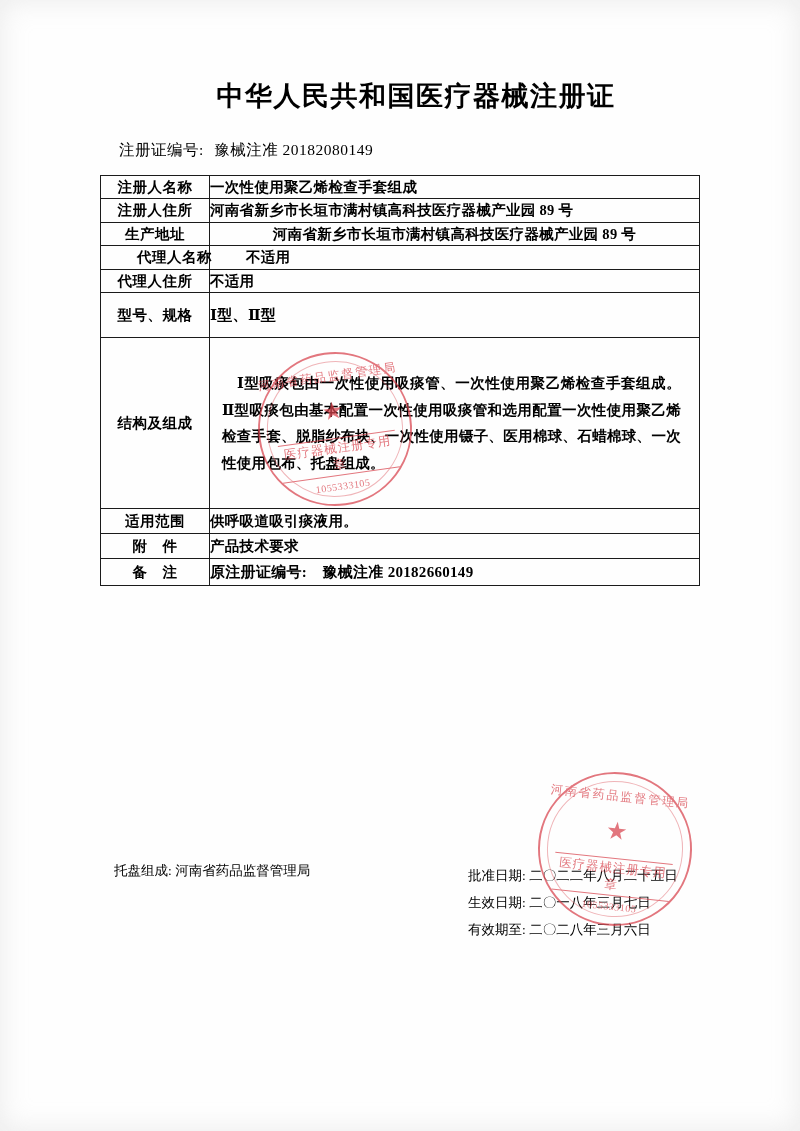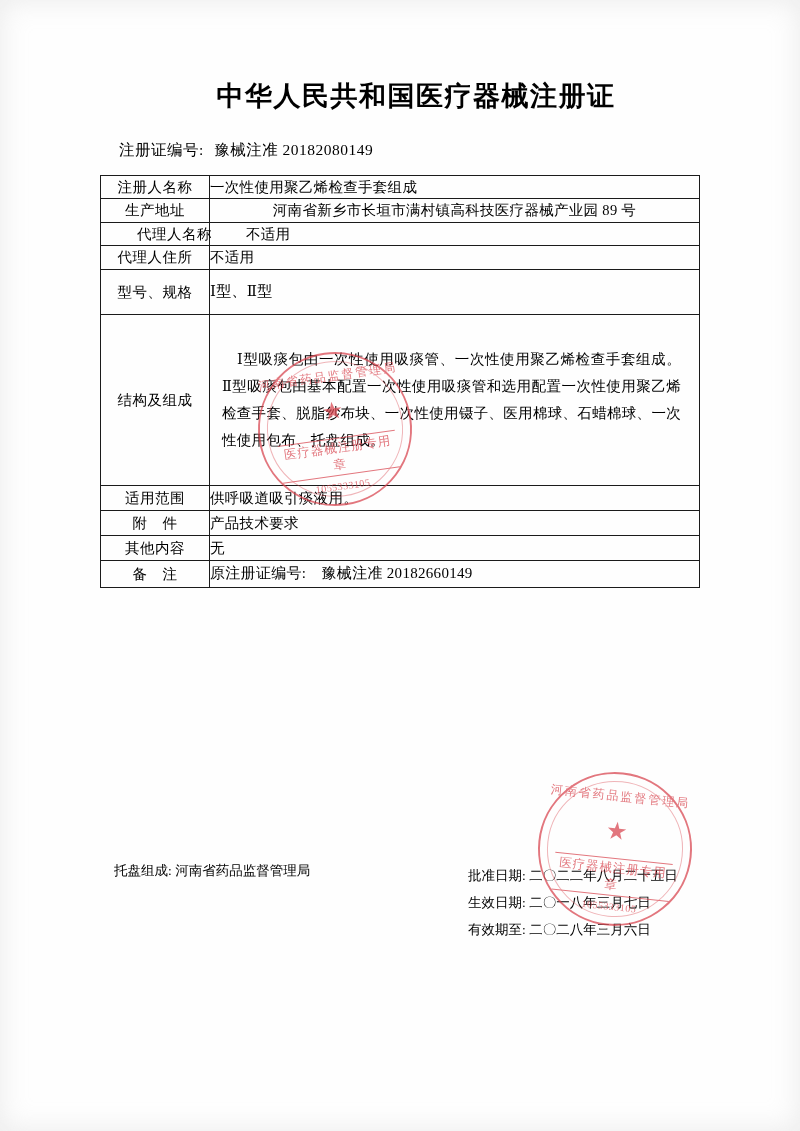--- a/index.html
+++ b/index.html
@@ -58,20 +58,21 @@
     width: 600px;
     border-collapse: collapse;
     table-layout: fixed;
   }
   table.cert td {
     border: 1px solid #1b1b1b;
     font-size: 14.5px;
     line-height: 1.55;
     vertical-align: middle;
     padding: 0;
+    font-weight: bold;
   }
   td.k {
     width: 108px;
     text-align: center;
     padding: 7px 2px;
     letter-spacing: 0.5px;
     white-space: nowrap;
   }
   td.v {
     padding: 7px 10px 7px 12px;
@@ -201,20 +202,24 @@
     <span class="label">注册证编号:</span>
     <span>豫械注准 20182080149</span>
   </div>
 
   <table class="cert">
     <tbody>
       <tr class="r-name">
         <td class="k">注册人名称</td>
         <td class="v">一次性使用聚乙烯检查手套组成</td>
       </tr>
+      <tr class="r-addr">
+        <td class="k">注册人住所</td>
+        <td class="v">河南省新乡市长垣市满村镇高科技医疗器械产业园 89 号</td>
+      </tr>
       <tr class="r-mfg">
         <td class="k">生产地址</td>
         <td class="v">河南省新乡市长垣市满村镇高科技医疗器械产业园 89 号</td>
       </tr>
       <tr class="r-agent">
         <td class="k">代理人名称</td>
         <td class="v">不适用</td>
       </tr>
       <tr class="r-agentaddr">
         <td class="k">代理人住所</td>
@@ -228,24 +233,20 @@
         <td class="k">结构及组成</td>
         <td class="v">　Ⅰ型吸痰包由一次性使用吸痰管、一次性使用聚乙烯检查手套组成。Ⅱ型吸痰包由基本配置一次性使用吸痰管和选用配置一次性使用聚乙烯检查手套、脱脂纱布块、一次性使用镊子、医用棉球、石蜡棉球、一次性使用包布、托盘组成。</td>
       </tr>
       <tr class="r-scope">
         <td class="k">适用范围</td>
         <td class="v">供呼吸道吸引痰液用。</td>
       </tr>
       <tr class="r-attach">
         <td class="k">附　件</td>
         <td class="v">产品技术要求</td>
-      </tr>
-      <tr class="r-other">
-        <td class="k">其他内容</td>
-        <td class="v">无</td>
       </tr>
       <tr class="r-remark">
         <td class="k">备　注</td>
         <td class="v">原注册证编号:　豫械注准 20182660149</td>
       </tr>
     </tbody>
   </table>
 
   <div class="footer">
     <div class="approver">

